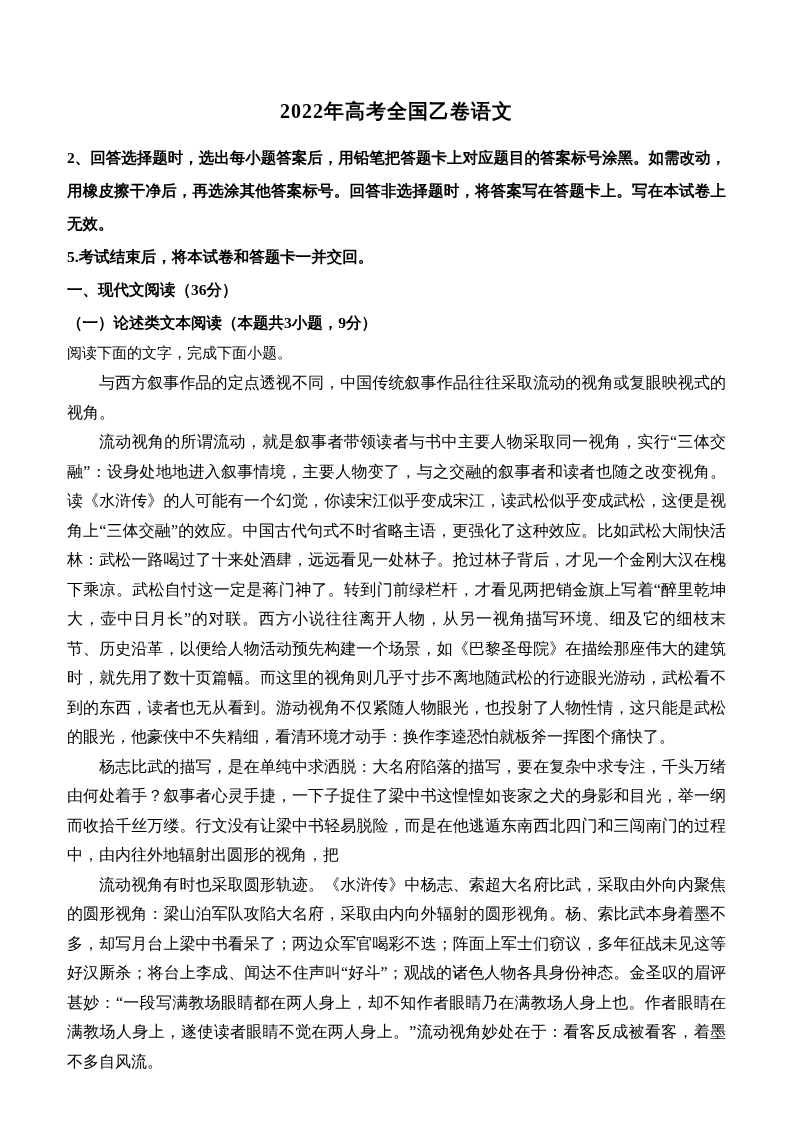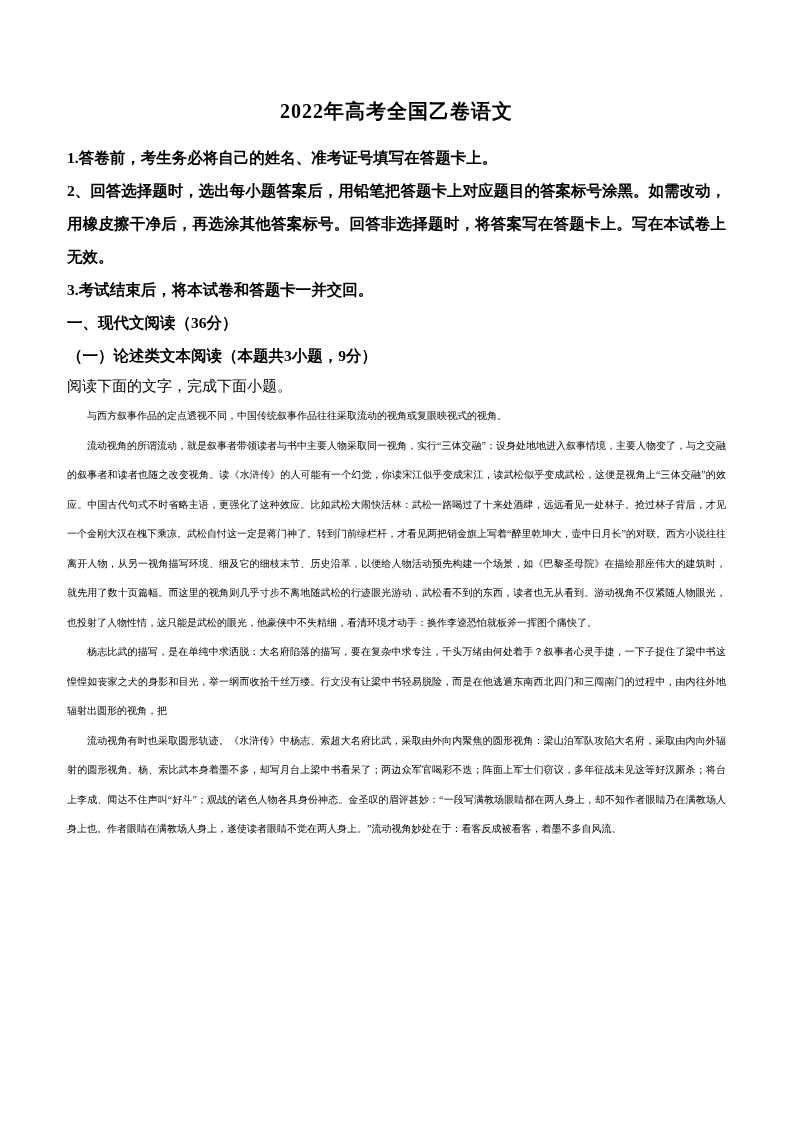--- a/index.html
+++ b/index.html
@@ -49,40 +49,39 @@
     line-height: 33px;
     margin: 0;
     font-family: Liberation Serif, serif;
   }
   .instruction {
     font-size: 15px;
     line-height: 29px;
     margin: 0;
   }
   .body-para {
-    font-size: 10px;
+    font-size: 16px;
     line-height: 29.5px;
     margin: 0;
     text-indent: 2em;
     text-align: justify;
   }
 </style>
 </head>
 <body>
 
 <div class="page">
 
   <h1 class="title">2022年高考全国乙卷语文</h1>
 
 
-  <p class="notice-item">1.答卷前，考生务必将自己的姓名、准考证号填写在答题卡上。</p>
 
   <p class="notice-item">2、回答选择题时，选出每小题答案后，用铅笔把答题卡上对应题目的答案标号涂黑。如需改动，用橡皮擦干净后，再选涂其他答案标号。回答非选择题时，将答案写在答题卡上。写在本试卷上无效。</p>
 
-  <p class="notice-item">3.考试结束后，将本试卷和答题卡一并交回。</p>
+  <p class="notice-item">5.考试结束后，将本试卷和答题卡一并交回。</p>
 
   <p class="section-heading">一、现代文阅读（36分）</p>
 
   <p class="subsection-heading">（一）论述类文本阅读（本题共3小题，9分）</p>
 
   <p class="instruction">阅读下面的文字，完成下面小题。</p>
 
   <p class="body-para">与西方叙事作品的定点透视不同，中国传统叙事作品往往采取流动的视角或复眼映视式的视角。</p>
 
   <p class="body-para">流动视角的所谓流动，就是叙事者带领读者与书中主要人物采取同一视角，实行“三体交融”：设身处地地进入叙事情境，主要人物变了，与之交融的叙事者和读者也随之改变视角。读《水浒传》的人可能有一个幻觉，你读宋江似乎变成宋江，读武松似乎变成武松，这便是视角上“三体交融”的效应。中国古代句式不时省略主语，更强化了这种效应。比如武松大闹快活林：武松一路喝过了十来处酒肆，远远看见一处林子。抢过林子背后，才见一个金刚大汉在槐下乘凉。武松自忖这一定是蒋门神了。转到门前绿栏杆，才看见两把销金旗上写着“醉里乾坤大，壶中日月长”的对联。西方小说往往离开人物，从另一视角描写环境、细及它的细枝末节、历史沿革，以便给人物活动预先构建一个场景，如《巴黎圣母院》在描绘那座伟大的建筑时，就先用了数十页篇幅。而这里的视角则几乎寸步不离地随武松的行迹眼光游动，武松看不到的东西，读者也无从看到。游动视角不仅紧随人物眼光，也投射了人物性情，这只能是武松的眼光，他豪侠中不失精细，看清环境才动手：换作李逵恐怕就板斧一挥图个痛快了。</p>

